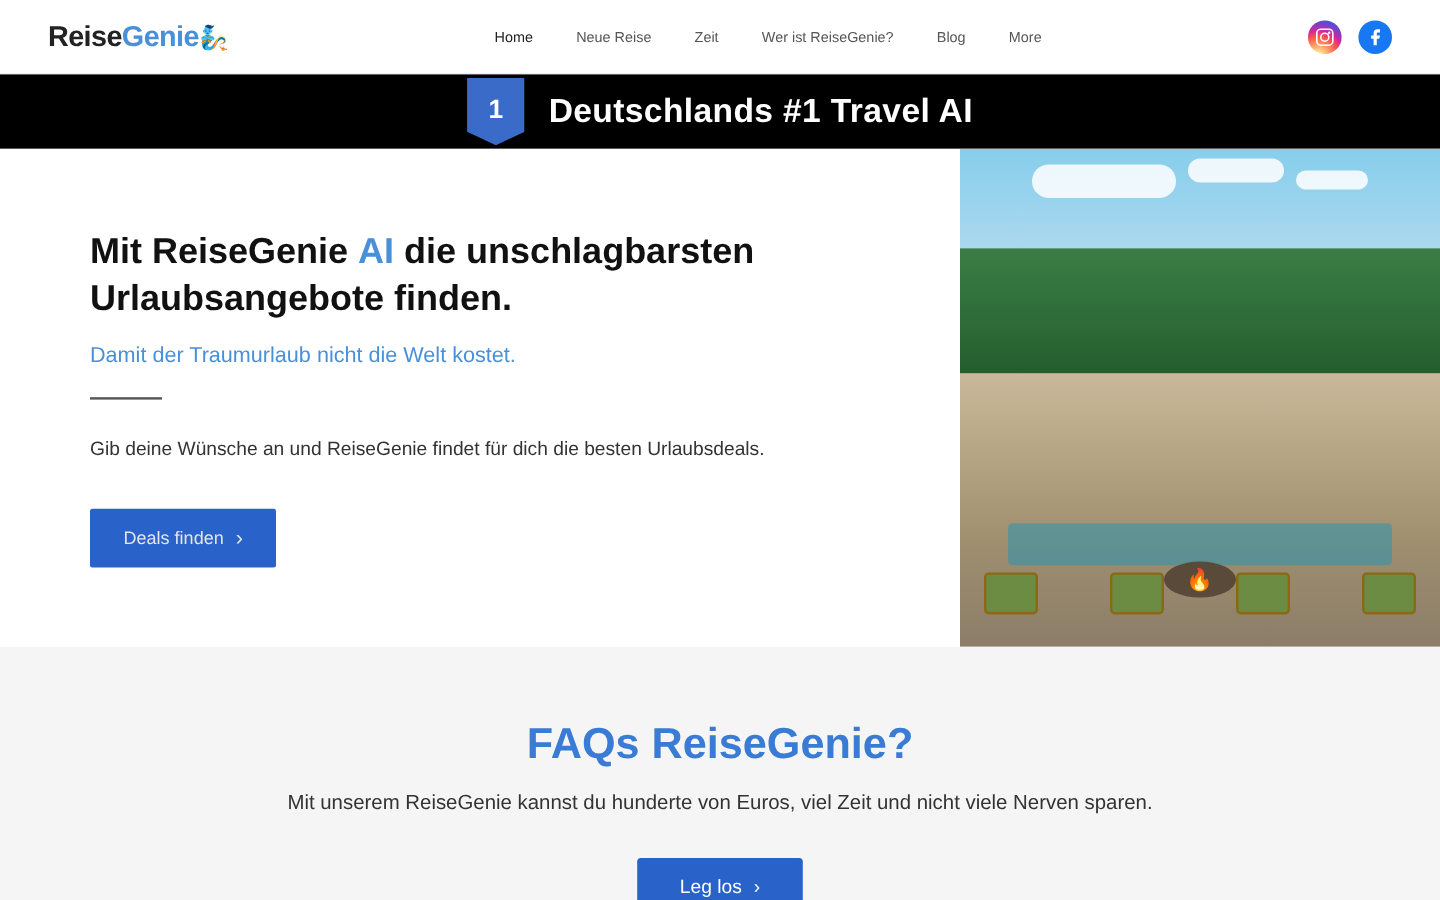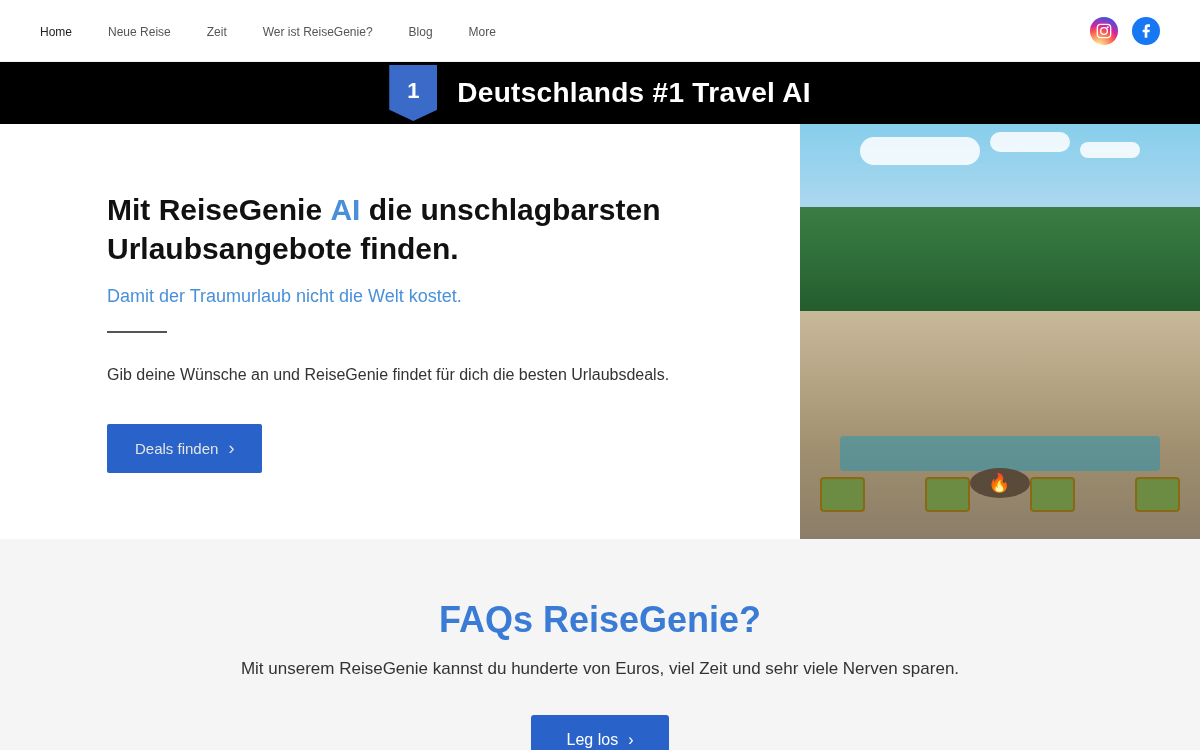--- a/index.html
+++ b/index.html
@@ -91,21 +91,20 @@
       font-weight: 600;
       letter-spacing: 0.3px;
     }
 
     
     .main-section {
       display: flex;
       align-items: stretch;
       background: #fff;
       min-height: 415px;
-      padding-left: 32px;
     }
     .main-content {
       flex: 1;
       padding: 60px 60px 60px 75px;
       display: flex;
       flex-direction: column;
       justify-content: center;
     }
     .headline {
       font-size: 30px;
@@ -276,20 +275,23 @@
       font-size: 16px;
       font-weight: 500;
       cursor: pointer;
       border-radius: 3px;
     }
   </style>
 </head>
 <body>
 
 <nav class="navbar">
+  <div class="logo">
+    <span>Reise</span><span class="logo-blue">Genie</span><span class="logo-icon">🧞</span>
+  </div>
   <ul class="nav-links">
     <li><a href="#" class="active">Home</a></li>
     <li><a href="#">Neue Reise</a></li>
     <li><a href="#">Zeit</a></li>
     <li><a href="#">Wer ist ReiseGenie?</a></li>
     <li><a href="#">Blog</a></li>
     <li><a href="#">More</a></li>
   </ul>
   <div class="nav-right">
     <div class="social-icon instagram-icon">
@@ -355,18 +357,18 @@
           <div class="chair"></div>
           <div class="chair"></div>
         </div>
       </div>
     </div>
   </div>
 </div>
 
 <div class="lower-section">
   <h2 class="lower-title">FAQs ReiseGenie?</h2>
-  <p class="lower-subtitle">Mit unserem ReiseGenie kannst du hunderte von Euros, viel Zeit und sehr viele Nerven sparen.</p>
+  <p class="lower-subtitle">Mit unserem ReiseGenie kannst du hunderte von Euros, viel Zeit und nicht viele Nerven sparen.</p>
   <button class="lower-cta">
     <span>Leg los</span>
     <span>›</span>
   </button>
 </div>
 
 </body></html>

